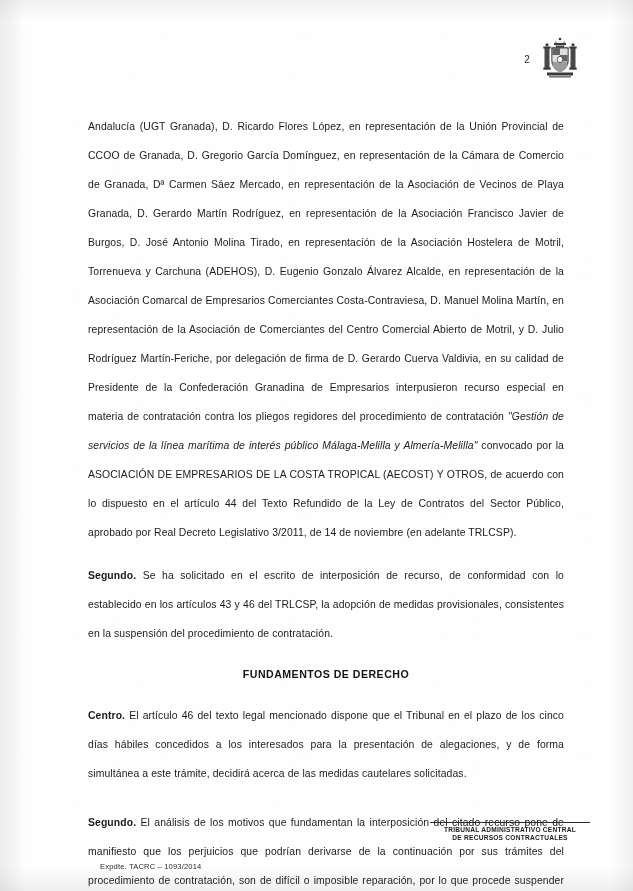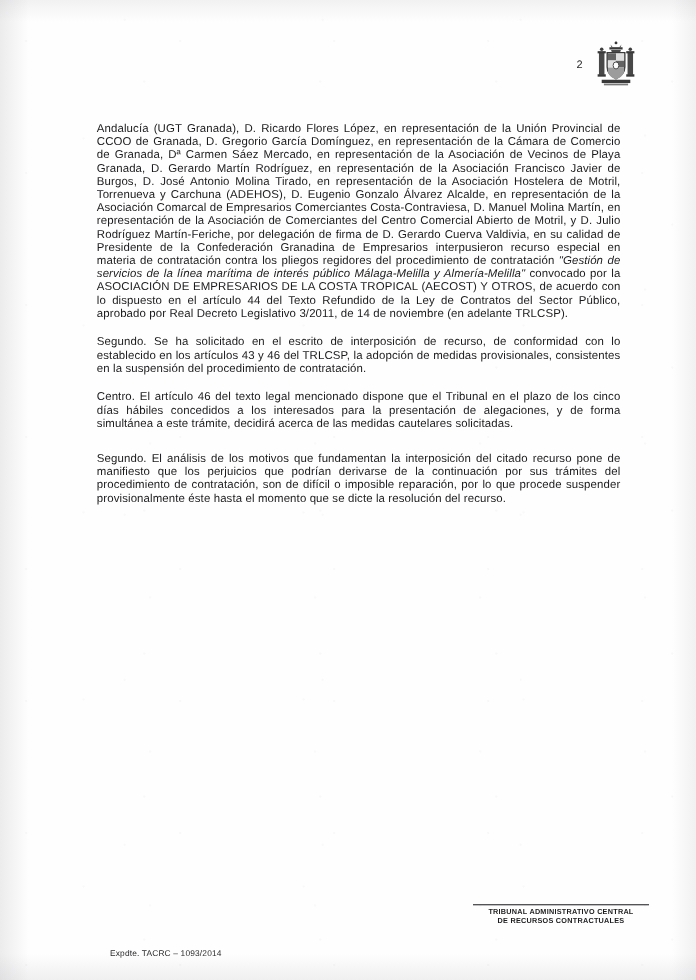--- a/index.html
+++ b/index.html
@@ -65,29 +65,29 @@
   
   .body {
     position: absolute;
     left: 88px;
     top: 112px;
     width: 476px;
   }
   p.para {
     margin: 0 0 14px 0;
     font-size: 10.4px;
-    line-height: 12px;
+    line-height: 29px;
     text-align: justify;
     text-justify: inter-word;
     color: #1b1b1d;
     letter-spacing: .01em;
   }
   p.para:last-child { margin-bottom: 0; }
   .lead {
-    font-weight: normal;
+    font-weight: bold;
   }
   .ital {
     font-style: italic;
   }
   .heading {
     margin: 20px 0 21px 0;
     text-align: center;
     font-size: 10.6px;
     font-weight: bold;
     letter-spacing: .045em;
@@ -162,20 +162,21 @@
       <rect x="10" y="40" width="22" height="1.6" fill="#6a6a6e"></rect>
     </svg>
   </div>
 
   <div class="body">
 
     <p class="para"><span>Andalucía (UGT Granada), D. Ricardo Flores López, en representación de la Unión Provincial de CCOO de Granada, D. Gregorio García Domínguez, en representación de la Cámara de Comercio de Granada, Dª Carmen Sáez Mercado, en representación de la Asociación de Vecinos de Playa Granada, D. Gerardo Martín Rodríguez, en representación de la Asociación Francisco Javier de Burgos, D. José Antonio Molina Tirado, en representación de la Asociación Hostelera de Motril, Torrenueva y Carchuna (ADEHOS), D. Eugenio Gonzalo Álvarez Alcalde, en representación de la Asociación Comarcal de Empresarios Comerciantes Costa-Contraviesa, D. Manuel Molina Martín, en representación de la Asociación de Comerciantes del Centro Comercial Abierto de Motril, y D. Julio Rodríguez Martín-Feriche, por delegación de firma de D. Gerardo Cuerva Valdivia, en su calidad de Presidente de la Confederación Granadina de Empresarios interpusieron recurso especial en materia de contratación contra los pliegos regidores del procedimiento de contratación </span><span class="ital">"Gestión de servicios de la línea marítima de interés público Málaga-Melilla y Almería-Melilla"</span><span> convocado por la ASOCIACIÓN DE EMPRESARIOS DE LA COSTA TROPICAL (AECOST) Y OTROS, de acuerdo con lo dispuesto en el artículo 44 del Texto Refundido de la Ley de Contratos del Sector Público, aprobado por Real Decreto Legislativo 3/2011, de 14 de noviembre (en adelante TRLCSP).</span></p>
 
     <p class="para"><span class="lead">Segundo.</span><span> Se ha solicitado en el escrito de interposición de recurso, de conformidad con lo establecido en los artículos 43 y 46 del TRLCSP, la adopción de medidas provisionales, consistentes en la suspensión del procedimiento de contratación.</span></p>
 
+    <div class="heading">FUNDAMENTOS DE DERECHO</div>
 
     <p class="para"><span class="lead">Centro.</span><span> El artículo 46 del texto legal mencionado dispone que el Tribunal en el plazo de los cinco días hábiles concedidos a los interesados para la presentación de alegaciones, y de forma simultánea a este trámite, decidirá acerca de las medidas cautelares solicitadas.</span></p>
 
     <div class="spacer-sm"></div>
 
     <p class="para"><span class="lead">Segundo.</span><span> El análisis de los motivos que fundamentan la interposición del citado recurso pone de manifiesto que los perjuicios que podrían derivarse de la continuación por sus trámites del procedimiento de contratación, son de difícil o imposible reparación, por lo que procede suspender provisionalmente éste hasta el momento que se dicte la resolución del recurso.</span></p>
 
     <div class="spacer-sm"></div>
 
 

